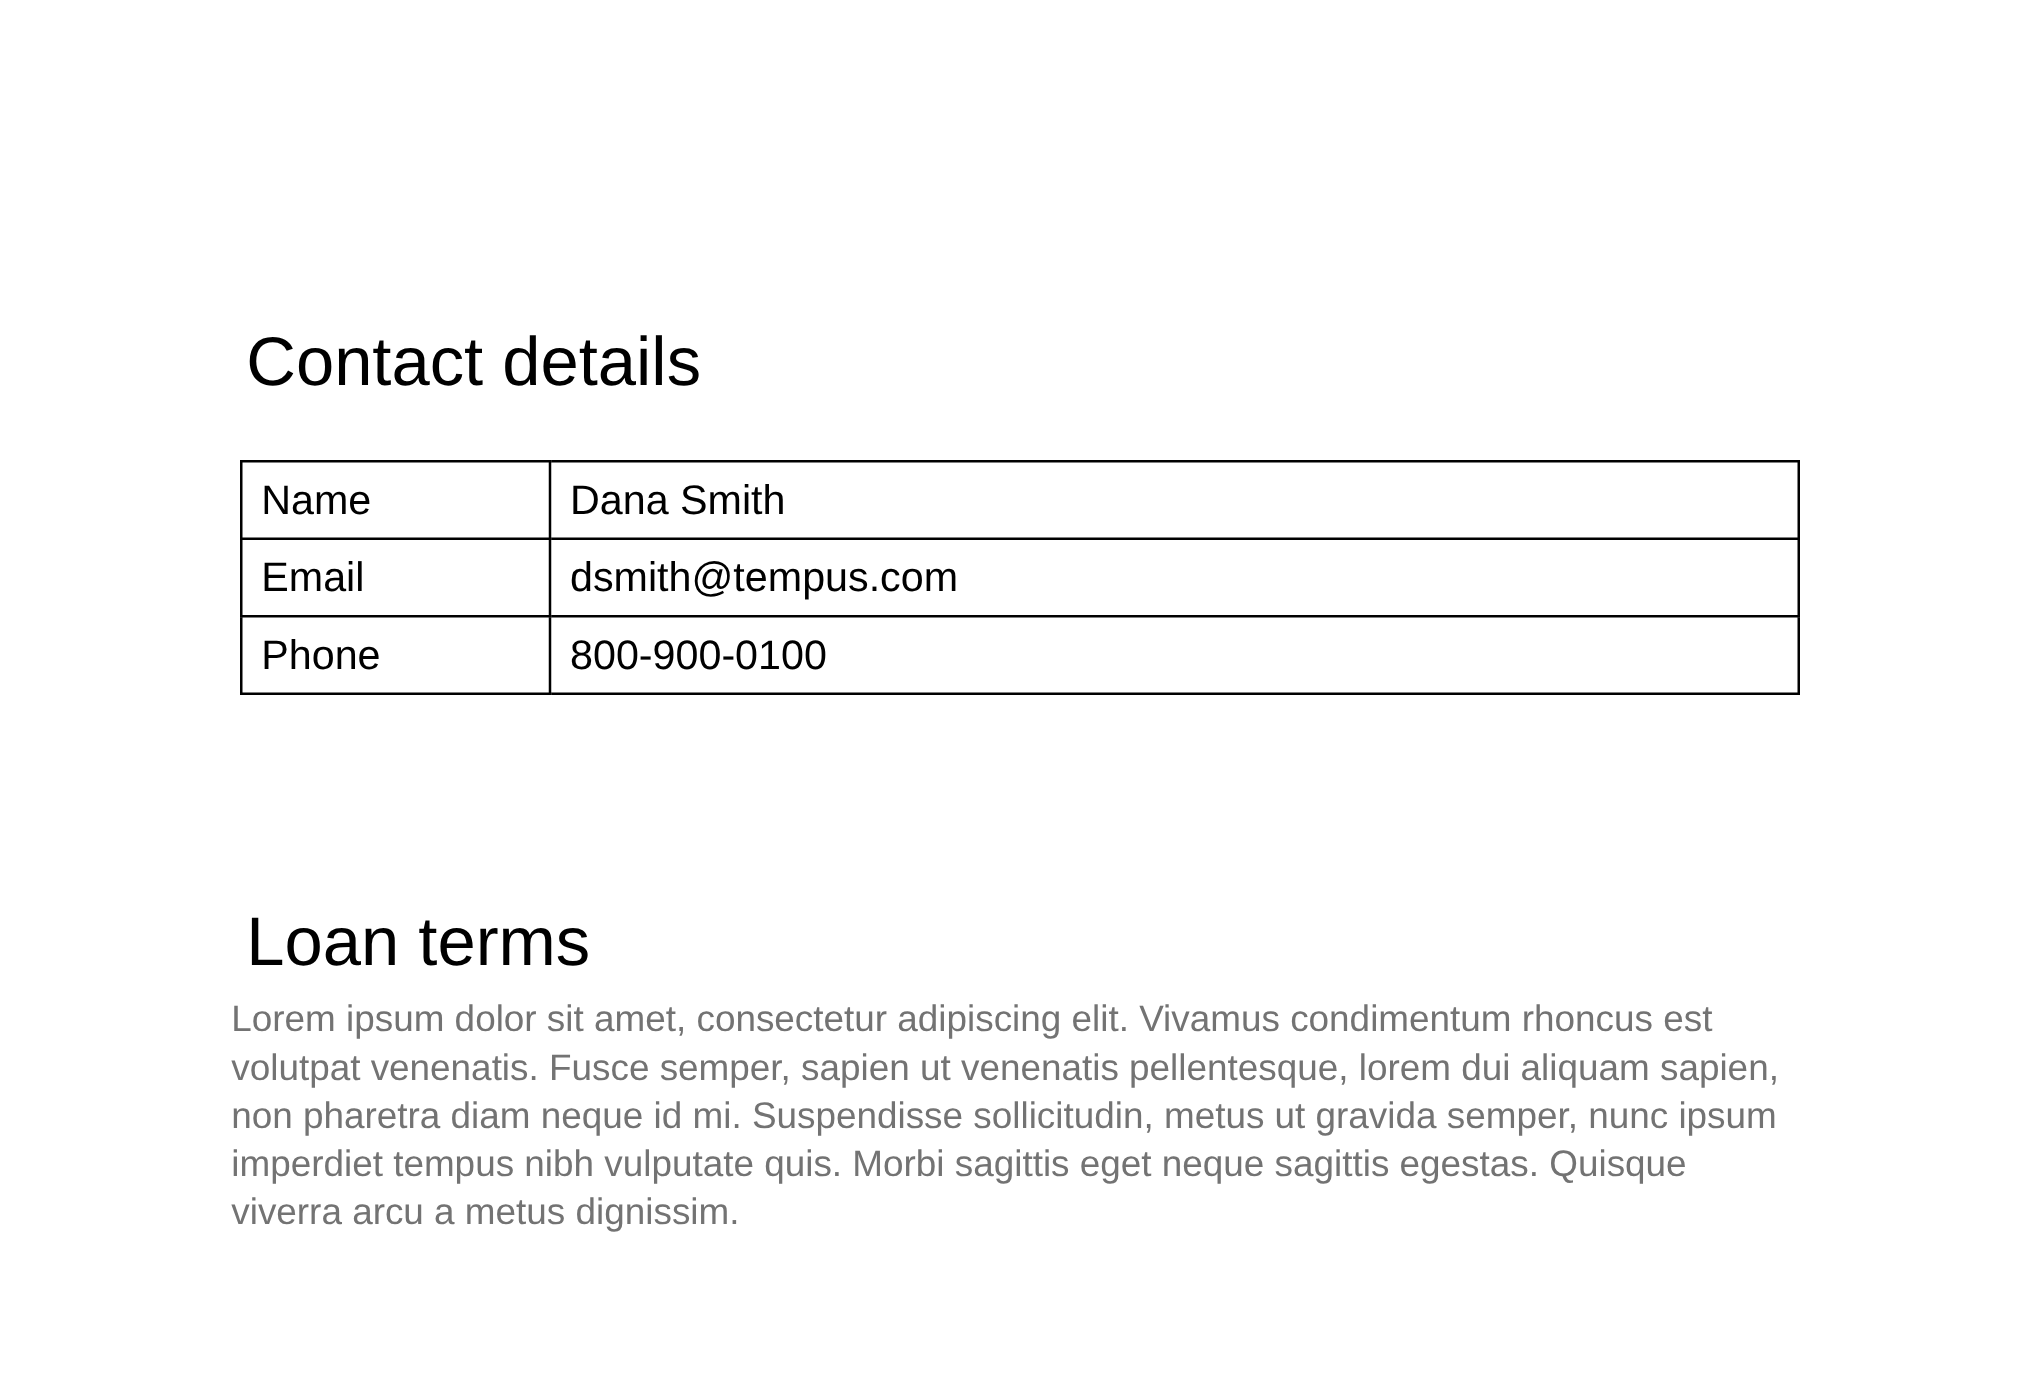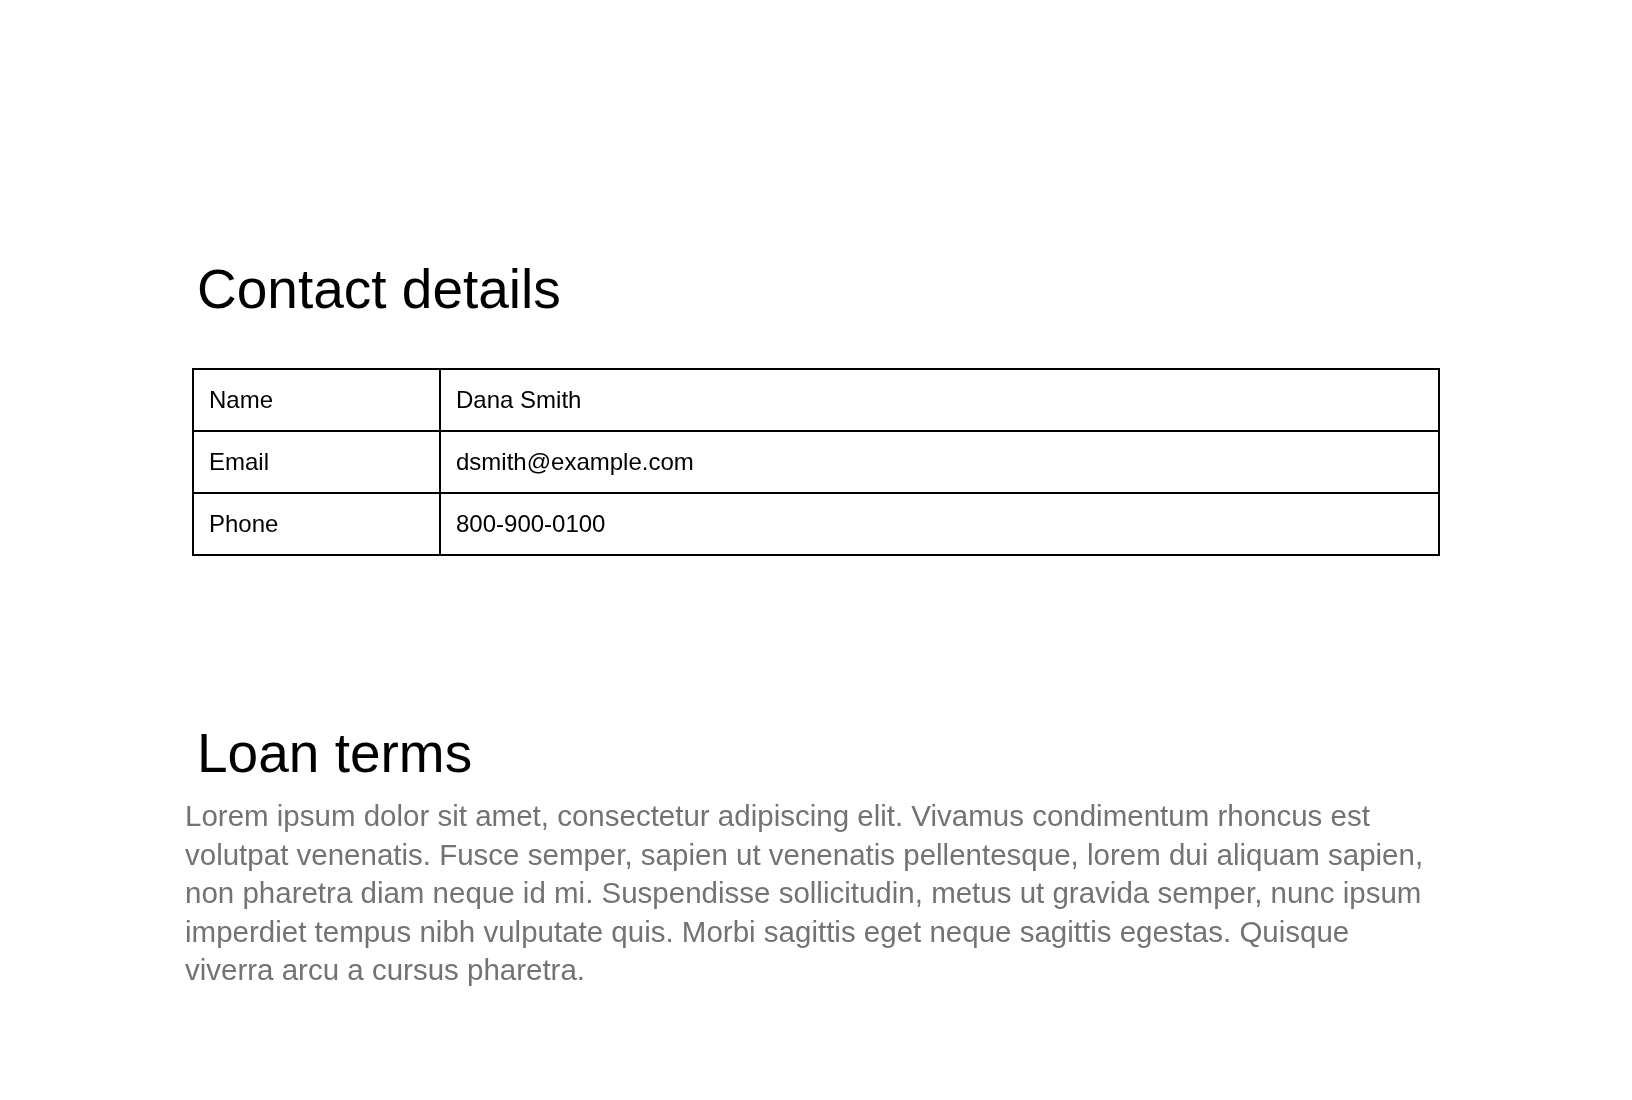--- a/index.html
+++ b/index.html
@@ -42,21 +42,21 @@
     left: 192px;
     top: 368px;
     width: 1248px;
     border-collapse: collapse;
     table-layout: fixed;
   }
   .contact-table td {
     border: 2px solid #000000;
     height: 60px;
     padding: 0 10px 0 15px;
-    font-size: 24px;
+    font-size: 33px;
     line-height: 1.15;
     vertical-align: middle;
     color: #000000;
     overflow: hidden;
   }
   .contact-table td.cell-label {
     width: 220px;
   }
   .loan-paragraph {
     position: absolute;
@@ -78,32 +78,32 @@
   <h1 class="doc-heading heading-contact">Contact details</h1>
 
   <table class="contact-table">
     <tbody>
       <tr>
         <td class="cell-label">Name</td>
         <td class="cell-value">Dana Smith</td>
       </tr>
       <tr>
         <td class="cell-label">Email</td>
-        <td class="cell-value">dsmith@example.com</td>
+        <td class="cell-value">dsmith@tempus.com</td>
       </tr>
       <tr>
         <td class="cell-label">Phone</td>
         <td class="cell-value">800-900-0100</td>
       </tr>
     </tbody>
   </table>
 
   <h1 class="doc-heading heading-loan">Loan terms</h1>
 
   <div class="loan-paragraph">
     <div class="para-line">Lorem ipsum dolor sit amet, consectetur adipiscing elit. Vivamus condimentum rhoncus est</div>
     <div class="para-line">volutpat venenatis. Fusce semper, sapien ut venenatis pellentesque, lorem dui aliquam sapien,</div>
     <div class="para-line">non pharetra diam neque id mi. Suspendisse sollicitudin, metus ut gravida semper, nunc ipsum</div>
     <div class="para-line">imperdiet tempus nibh vulputate quis. Morbi sagittis eget neque sagittis egestas. Quisque</div>
-    <div class="para-line">viverra arcu a cursus pharetra.</div>
+    <div class="para-line">viverra arcu a metus dignissim.</div>
   </div>
 
 </div>
 
 </body></html>

